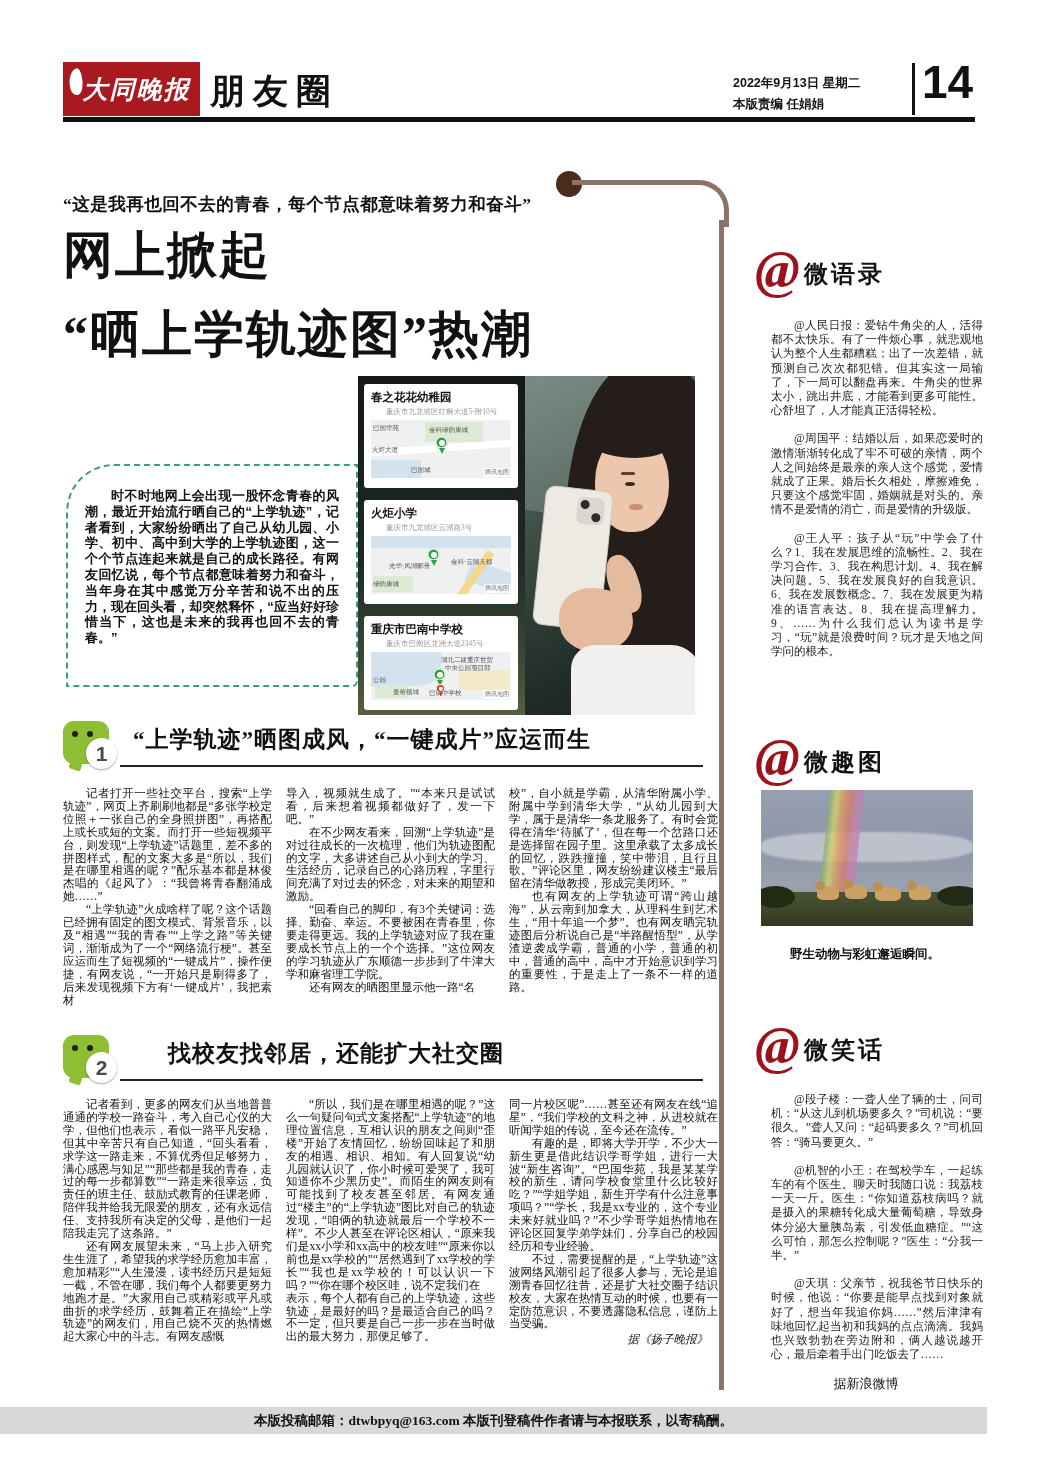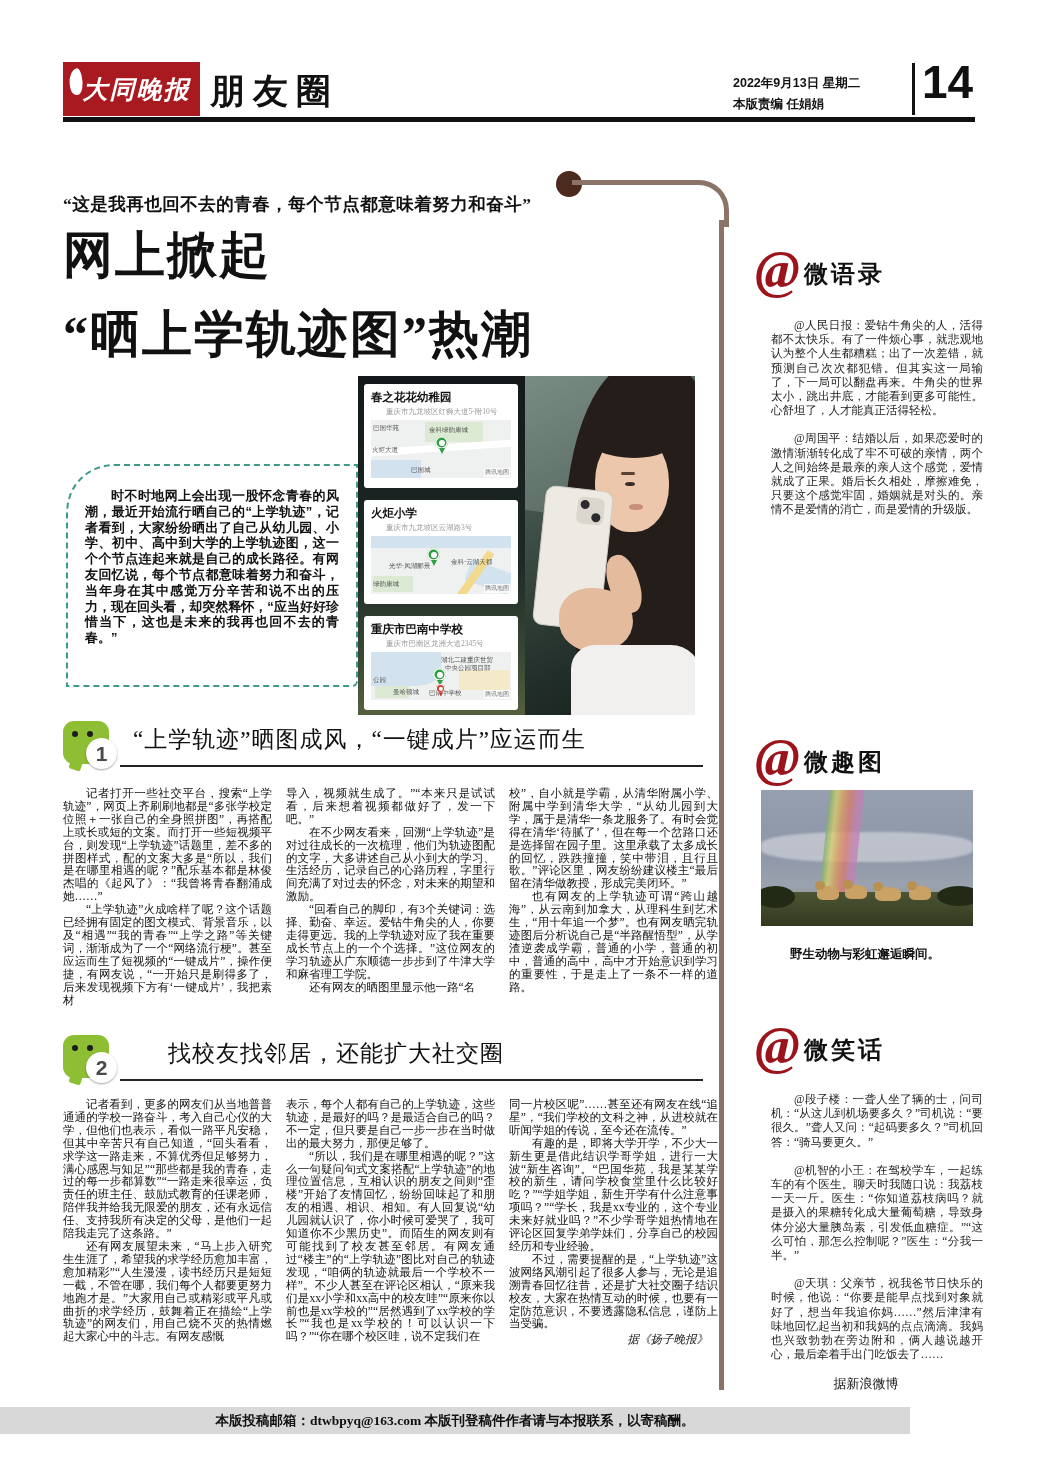--- a/index.html
+++ b/index.html
@@ -85,21 +85,21 @@
             border-radius:24px 30px 0 0;}
 
   
   .wx-icon{position:absolute;width:46px;height:43px;background:#8ebe33;border-radius:11px;}
   .wx-icon::before{content:"";position:absolute;left:9px;top:10px;width:6px;height:6px;background:#1d1d1d;border-radius:50%;}
   .wx-icon::after{content:"";position:absolute;left:24px;top:10px;width:6px;height:6px;background:#1d1d1d;border-radius:50%;}
   .wx-tail{position:absolute;width:12px;height:12px;background:#8ebe33;transform:rotate(18deg);border-radius:2px;}
   .wx-badge{position:absolute;width:31px;height:31px;background:#fff;border-radius:50%;
             box-shadow:0 1px 2px rgba(0,0,0,.35);display:flex;align-items:center;justify-content:center;
             font-size:21px;font-weight:900;color:#4a4a4a;font-family:"Liberation Sans","DejaVu Sans",sans-serif;}
-  .sec-title{position:absolute;font-size:23px;font-weight:400;letter-spacing:1px;}
+  .sec-title{position:absolute;font-size:23px;font-weight:700;letter-spacing:1px;}
   .sec-line{position:absolute;height:2px;background:#222;}
 
   .cols{position:absolute;left:63px;width:656px;display:flex;gap:14px;}
   .col{width:209px;}
   .col .para{margin:0;font-size:11.5px;line-height:12.9px;text-align:justify;}
   .ind{text-indent:2em;}
   .attr{margin:2px 10px 0 0;font-size:11.5px;text-align:right;font-style:italic;}
 
   
   .sb-header{position:absolute;display:flex;align-items:flex-end;}
@@ -118,21 +118,21 @@
   .rainbow{position:absolute;left:64px;top:-10px;width:34px;height:120px;transform:rotate(6deg);
     background:linear-gradient(90deg,#7fae6f,#d9d36a,#e09a5c,#d97a6a,#c47fb2 85%);opacity:.75;filter:blur(.5px);}
   .field{position:absolute;left:0;bottom:0;width:212px;height:34px;
          background:linear-gradient(180deg,#4c5434,#32391f);}
   .bush{position:absolute;background:#222a16;border-radius:50%;}
   .cheetah{position:absolute;width:22px;height:14px;background:#caa265;border-radius:45% 45% 30% 30%;}
   .cheetah::before{content:"";position:absolute;left:-2px;top:-5px;width:10px;height:9px;background:#b8904f;border-radius:50%;}
   .funpic-caption{position:absolute;left:790px;top:946px;width:180px;font-size:12.5px;font-weight:600;}
 
   
-  .footer{left:0;top:1407px;width:910px;height:27px;background:#d8d8d8;
+  .footer{left:0;top:1407px;width:987px;height:27px;background:#d8d8d8;
           display:flex;align-items:center;justify-content:center;font-size:13.5px;font-weight:600;}
 </style>
 </head>
 <body>
 
 <div class="page">
 
   <div class="abs masthead">
     <span class="logo-flame"></span>
     <span class="mh-text">大同晚报</span>
@@ -242,61 +242,62 @@
   <div class="sec-line" style="left:120px;top:765px;width:583px;"></div>
 
   <div class="cols" style="top:787px;height:250px;">
     <div class="col">
         <p class="para ind">记者打开一些社交平台，搜索“上学轨迹”，网页上齐刷刷地都是“多张学校定位照＋一张自己的全身照拼图”，再搭配上或长或短的文案。而打开一些短视频平台，则发现“上学轨迹”话题里，差不多的拼图样式，配的文案大多是“所以，我们是在哪里相遇的呢？”配乐基本都是林俊杰唱的《起风了》：“我曾将青春翻涌成她……”</p>
         <p class="para ind">“上学轨迹”火成啥样了呢？这个话题已经拥有固定的图文模式、背景音乐，以及“相遇”“我的青春”“上学之路”等关键词，渐渐成为了一个“网络流行梗”。甚至应运而生了短视频的“一键成片”，操作便捷，有网友说，“一开始只是刷得多了，后来发现视频下方有‘一键成片’，我把素材</p>
       </div>
     <div class="col">
         <p class="para">导入，视频就生成了。”“本来只是试试看，后来想着视频都做好了，发一下吧。”</p>
         <p class="para ind">在不少网友看来，回溯“上学轨迹”是对过往成长的一次梳理，他们为轨迹图配的文字，大多讲述自己从小到大的学习、生活经历，记录自己的心路历程，字里行间充满了对过去的怀念，对未来的期望和激励。</p>
-        <p class="para ind">“回看自己的脚印，有3个关键词：选择、勤奋、幸运。爱钻牛角尖的人，你要走得更远。我的上学轨迹对应了我在重要成长节点上的一个个选择。”这位网友的学习轨迹从广东顺德一步步到了牛津大学和麻省理工学院。</p>
+        <p class="para ind">“回看自己的脚印，有3个关键词：选择、勤奋、幸运。不要被困在青春里，你要走得更远。我的上学轨迹对应了我在重要成长节点上的一个个选择。”这位网友的学习轨迹从广东顺德一步步到了牛津大学和麻省理工学院。</p>
         <p class="para ind">还有网友的晒图里显示他一路“名</p>
       </div>
     <div class="col">
         <p class="para">校”，自小就是学霸，从清华附属小学、附属中学到清华大学，“从幼儿园到大学，属于是清华一条龙服务了。有时会觉得在清华‘待腻了’，但在每一个岔路口还是选择留在园子里。这里承载了太多成长的回忆，跌跌撞撞，笑中带泪，且行且歌。”评论区里，网友纷纷建议楼主“最后留在清华做教授，形成完美闭环。”</p>
         <p class="para ind">也有网友的上学轨迹可谓“跨山越海”，从云南到加拿大，从理科生到艺术生，“用十年追一个梦”。也有网友晒完轨迹图后分析说自己是“半路醒悟型”，从学渣逆袭成学霸，普通的小学，普通的初中，普通的高中，高中才开始意识到学习的重要性，于是走上了一条不一样的道路。</p>
       </div>
   </div>
 
   <div class="wx-icon" style="left:63px;top:1035px;"></div>
   <div class="wx-tail" style="left:70px;top:1072px;"></div>
   <div class="wx-badge" style="left:86px;top:1052px;">2</div>
   <div class="sec-title" style="left:168px;top:1038px;">找校友找邻居，还能扩大社交圈</div>
   <div class="sec-line" style="left:120px;top:1079px;width:583px;"></div>
 
   <div class="cols" style="top:1098px;height:300px;">
     <div class="col">
         <p class="para ind">记者看到，更多的网友们从当地普普通通的学校一路奋斗，考入自己心仪的大学，但他们也表示，看似一路平凡安稳，但其中辛苦只有自己知道，“回头看看，求学这一路走来，不算优秀但足够努力，满心感恩与知足”“那些都是我的青春，走过的每一步都算数”“一路走来很幸运，负责任的班主任、鼓励式教育的任课老师，陪伴我并给我无限爱的朋友，还有永远信任、支持我所有决定的父母，是他们一起陪我走完了这条路。”</p>
         <p class="para ind">还有网友展望未来，“马上步入研究生生涯了，希望我的求学经历愈加丰富，愈加精彩”“人生漫漫，读书经历只是短短一截，不管在哪，我们每个人都要更努力地跑才是。”大家用自己或精彩或平凡或曲折的求学经历，鼓舞着正在描绘“上学轨迹”的网友们，用自己烧不灭的热情燃起大家心中的斗志。有网友感慨</p>
       </div>
     <div class="col">
+        <p class="para ind">“所以，我们是在哪里相遇的呢？”这么一句疑问句式文案搭配“上学轨迹”的地理位置信息，互相认识的朋友之间则“歪楼”开始了友情回忆，纷纷回味起了和朋友的相遇、相识、相知。有人回复说“幼儿园就认识了，你小时候可爱哭了，我可知道你不少黑历史”。而陌生的网友则有可能找到了校友甚至邻居。有网友通过“楼主”的“上学轨迹”图比对自己的轨迹发现，“咱俩的轨迹就最后一个学校不一样”。不少人甚至在评论区相认，“原来我们是xx小学和xx高中的校友哇”“原来你以前也是xx学校的”“居然遇到了xx学校的学长”“我也是xx学校的！可以认识一下吗？”“你在哪个校区哇，说不定我们在</p>
         <p class="para">表示，每个人都有自己的上学轨迹，这些轨迹，是最好的吗？是最适合自己的吗？不一定，但只要是自己一步一步在当时做出的最大努力，那便足够了。</p>
-        <p class="para ind">“所以，我们是在哪里相遇的呢？”这么一句疑问句式文案搭配“上学轨迹”的地理位置信息，互相认识的朋友之间则“歪楼”开始了友情回忆，纷纷回味起了和朋友的相遇、相识、相知。有人回复说“幼儿园就认识了，你小时候可爱哭了，我可知道你不少黑历史”。而陌生的网友则有可能找到了校友甚至邻居。有网友通过“楼主”的“上学轨迹”图比对自己的轨迹发现，“咱俩的轨迹就最后一个学校不一样”。不少人甚至在评论区相认，“原来我们是xx小学和xx高中的校友哇”“原来你以前也是xx学校的”“居然遇到了xx学校的学长”“我也是xx学校的！可以认识一下吗？”“你在哪个校区哇，说不定我们在</p>
       </div>
     <div class="col">
       <div>
           <p class="para">同一片校区呢”……甚至还有网友在线“追星”，“我们学校的文科之神，从进校就在听闻学姐的传说，至今还在流传。”</p>
           <p class="para ind">有趣的是，即将大学开学，不少大一新生更是借此结识学哥学姐，进行一大波“新生咨询”。“巴国华苑，我是某某学校的新生，请问学校食堂里什么比较好吃？”“学姐学姐，新生开学有什么注意事项吗？”“学长，我是xx专业的，这个专业未来好就业吗？”不少学哥学姐热情地在评论区回复学弟学妹们，分享自己的校园经历和专业经验。</p>
           <p class="para ind">不过，需要提醒的是，“上学轨迹”这波网络风潮引起了很多人参与，无论是追溯青春回忆往昔，还是扩大社交圈子结识校友，大家在热情互动的时候，也要有一定防范意识，不要透露隐私信息，谨防上当受骗。</p>
         </div>
       <p class="attr">据《扬子晚报》</p>
     </div>
   </div>
 
   <div class="sb-header" style="left:755px;top:248px;">
     <span class="at-icon">@</span>
     <span class="sb-title">微语录</span>
   </div>
   <div class="sb-body" style="top:318px;">
       <p class="para ind">@人民日报：爱钻牛角尖的人，活得都不太快乐。有了一件烦心事，就悲观地认为整个人生都糟糕；出了一次差错，就预测自己次次都犯错。但其实这一局输了，下一局可以翻盘再来。牛角尖的世界太小，跳出井底，才能看到更多可能性。心舒坦了，人才能真正活得轻松。</p>
       <p class="para ind">@周国平：结婚以后，如果恋爱时的激情渐渐转化成了牢不可破的亲情，两个人之间始终是最亲的亲人这个感觉，爱情就成了正果。婚后长久相处，摩擦难免，只要这个感觉牢固，婚姻就是对头的。亲情不是爱情的消亡，而是爱情的升级版。</p>
+      <p class="para ind">@王人平：孩子从“玩”中学会了什么？1、我在发展思维的流畅性。2、我在学习合作。3、我在构思计划。4、我在解决问题。5、我在发展良好的自我意识。6、我在发展数概念。7、我在发展更为精准的语言表达。8、我在提高理解力。9、……为什么我们总认为读书是学习，“玩”就是浪费时间？玩才是天地之间学问的根本。</p>
     </div>
 
   <div class="sb-header" style="left:755px;top:736px;">
     <span class="at-icon">@</span>
     <span class="sb-title">微趣图</span>
   </div>
   <div class="funpic">
     <div class="cloudband"></div>
     <div class="rainbow"></div>
     <div class="field"></div>

